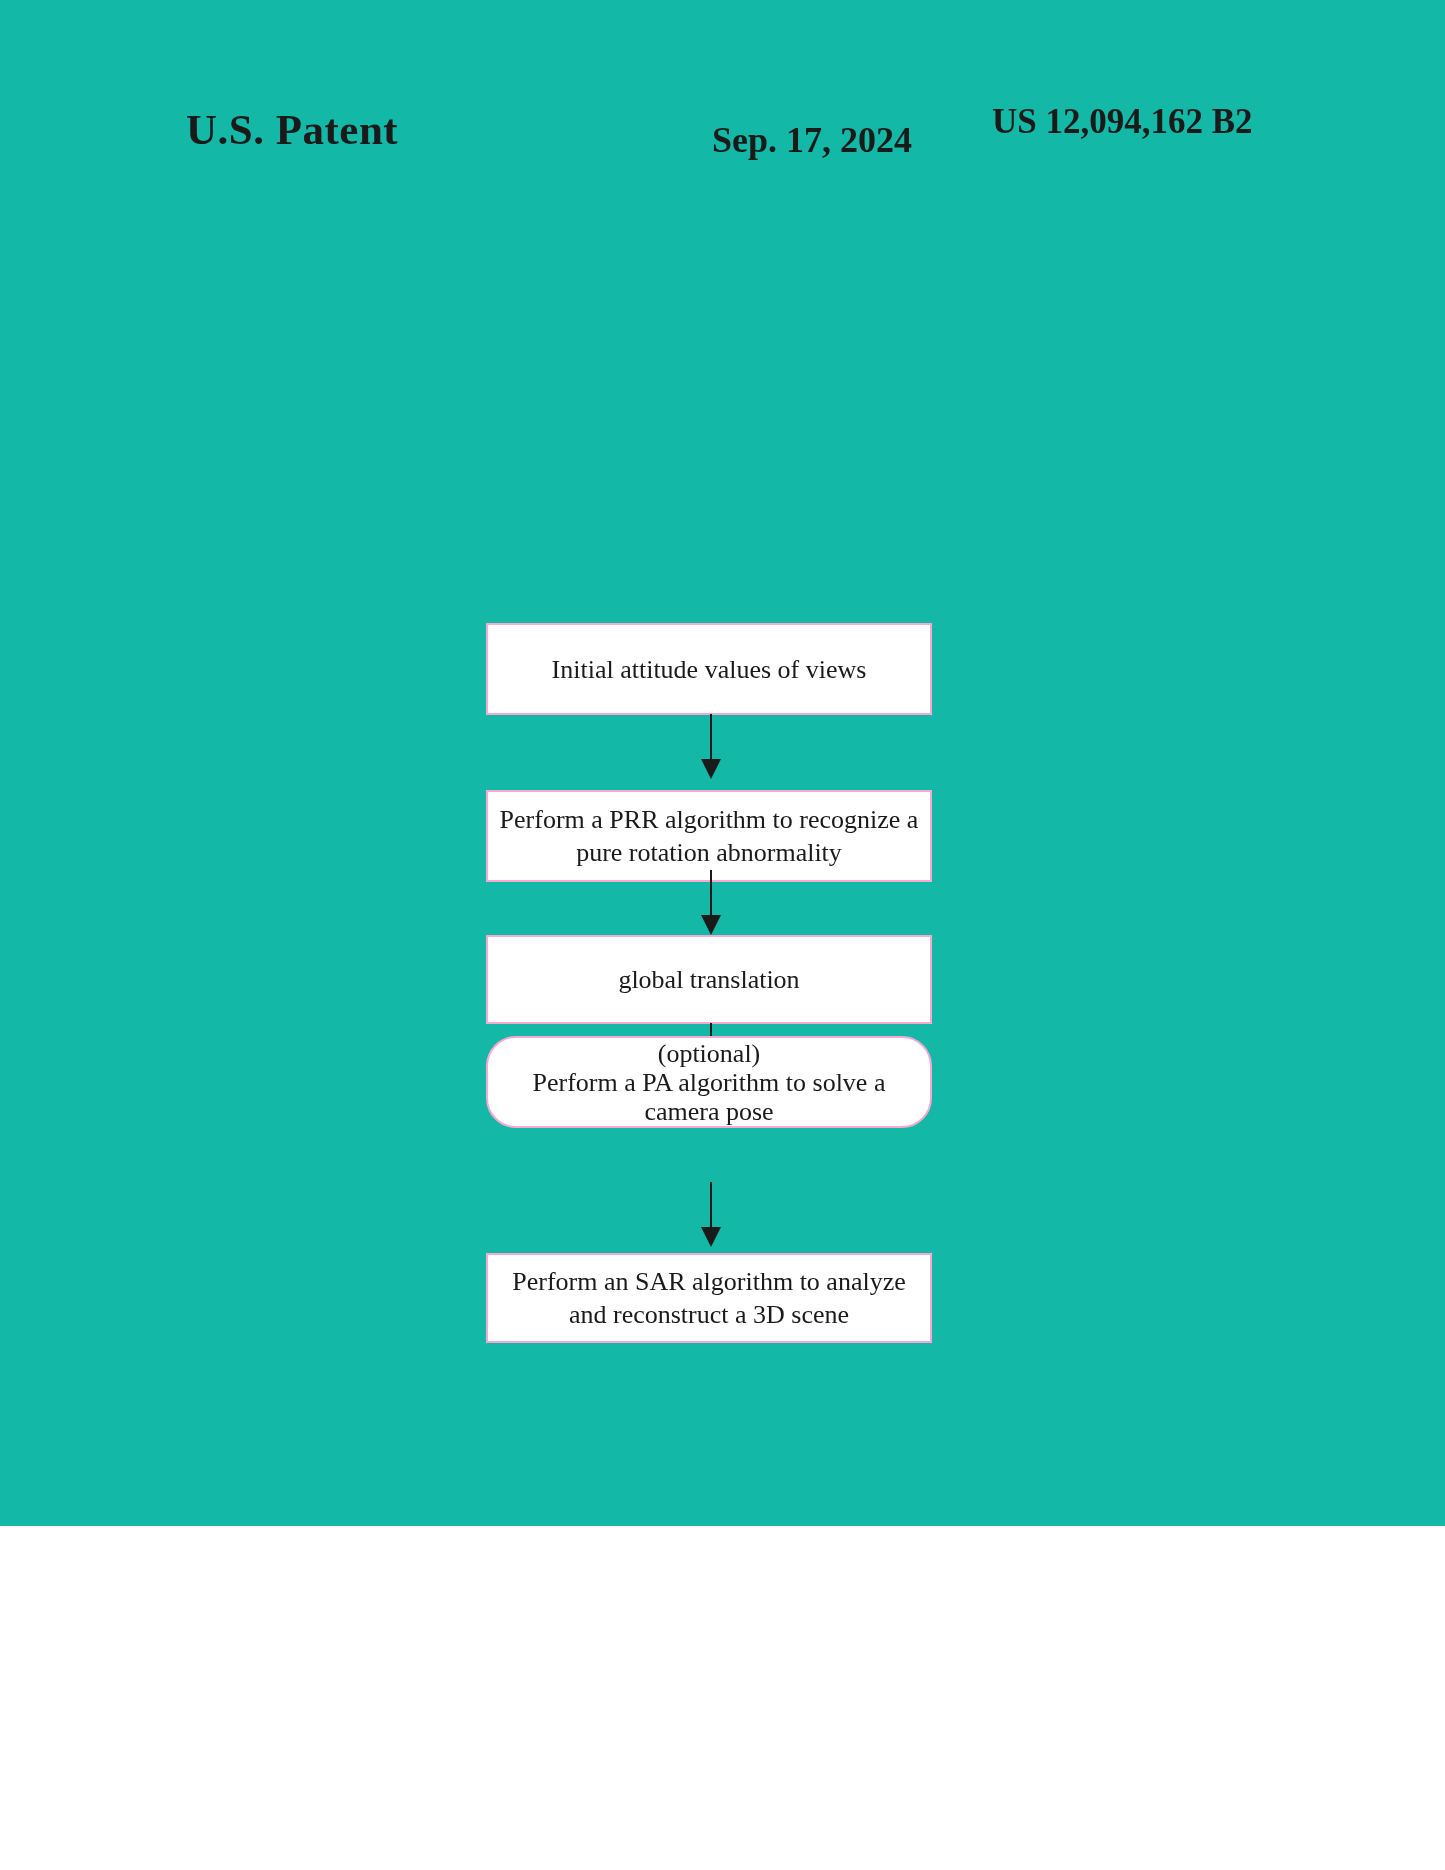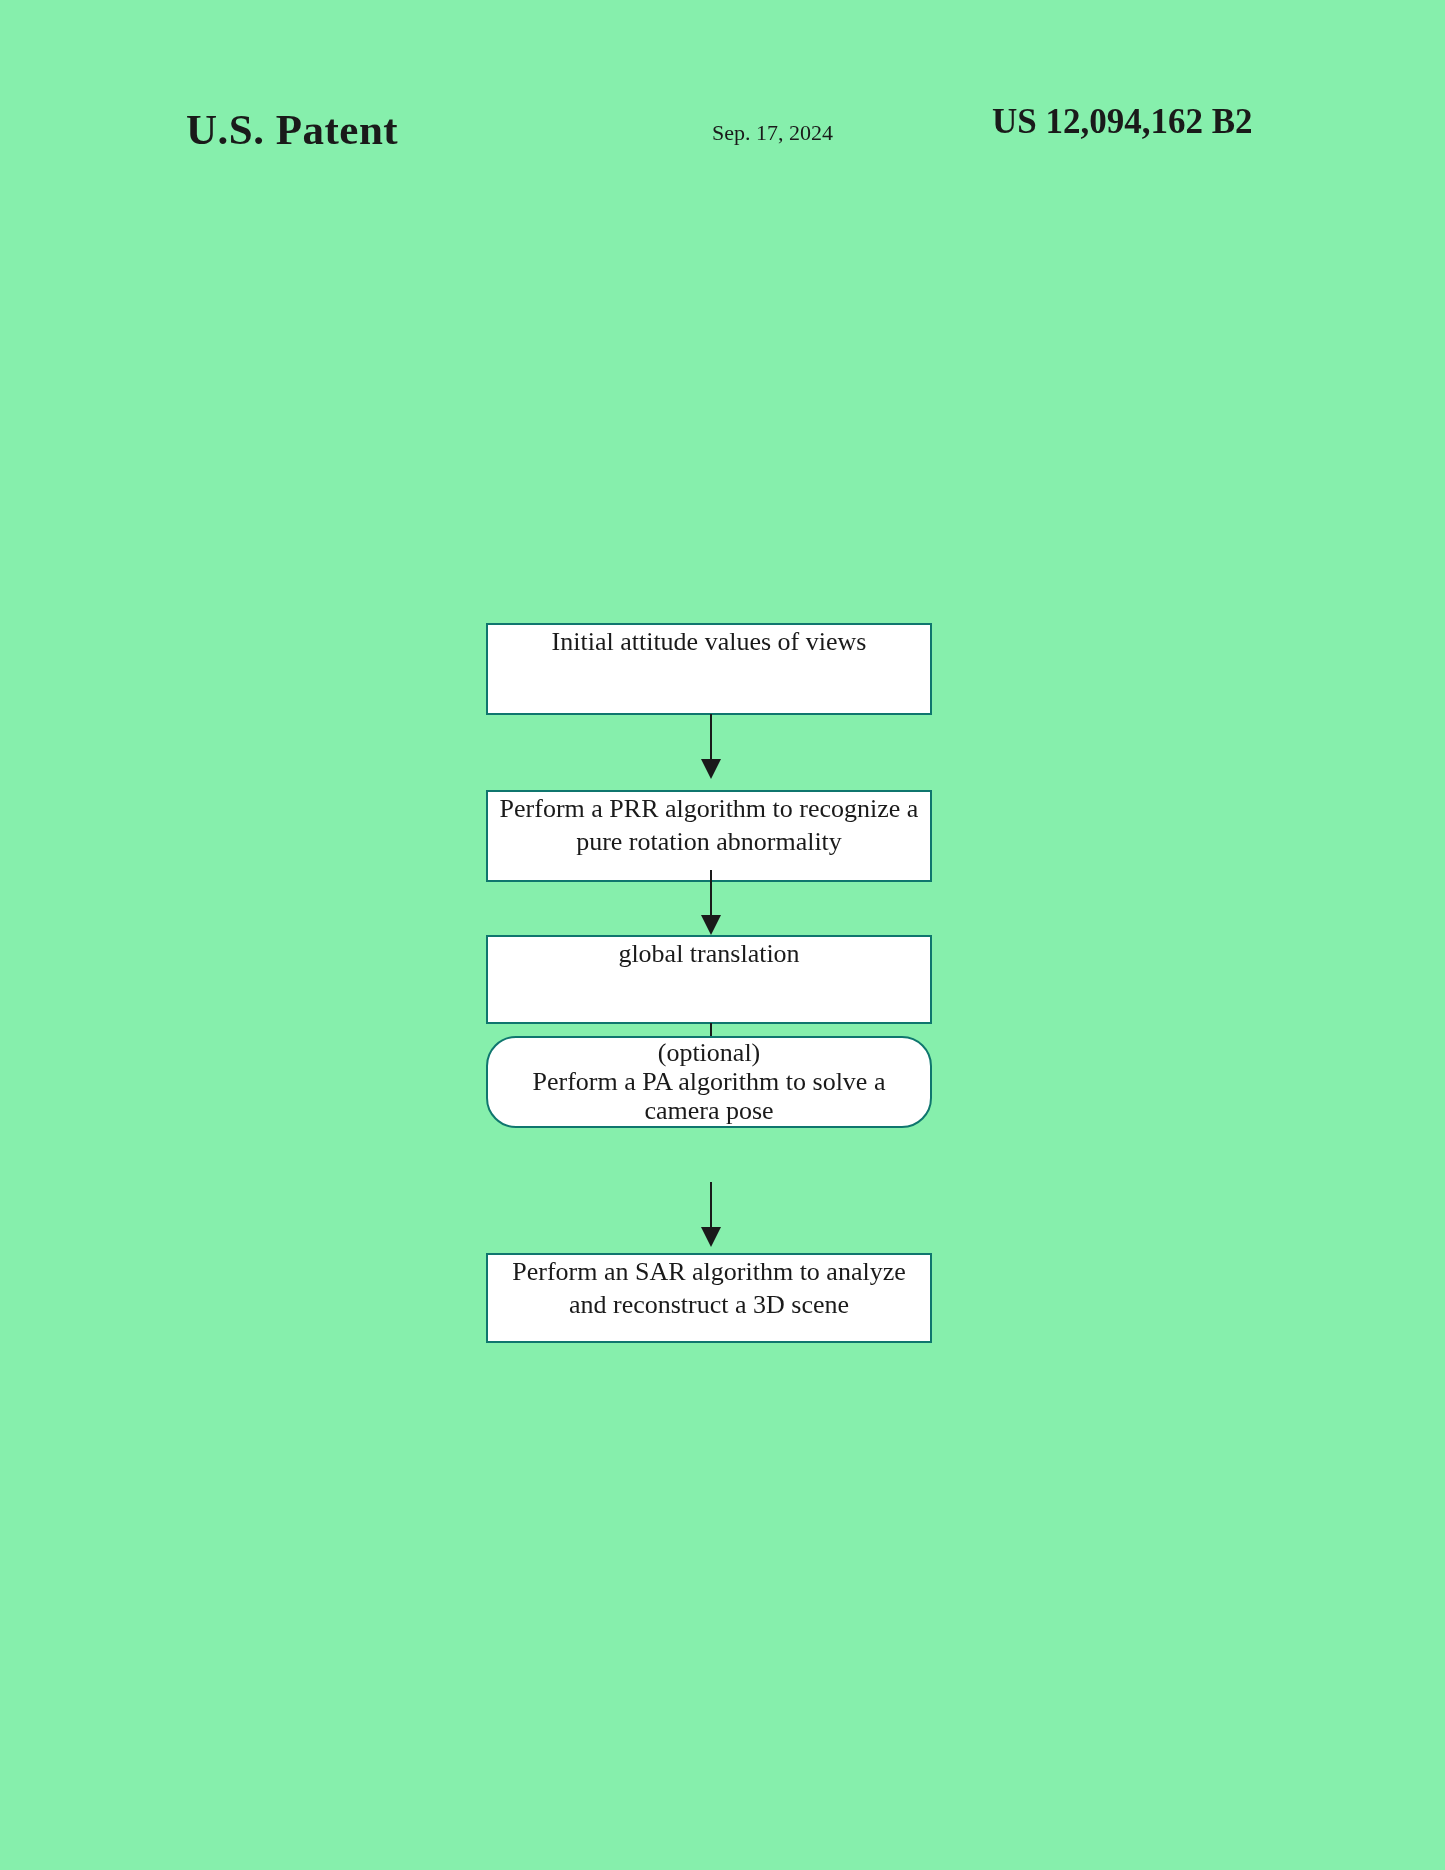--- a/index.html
+++ b/index.html
@@ -3,68 +3,68 @@
 <meta charset="utf-8">
 <style>
   html, body {
     margin: 0;
     padding: 0;
     background: #ffffff;
   }
   .page {
     position: relative;
     width: 1445px;
-    height: 1870px;
-    background: #86efac;
+    height: 1526px;
+    background: #14b8a6;
     font-family: "Liberation Serif", serif;
     color: #1a1a1a;
     overflow: hidden;
   }
 
   
   .hdr-title {
     position: absolute;
     left: 186px;
     top: 108px;
     font-size: 43px;
     font-weight: bold;
     line-height: 1;
     letter-spacing: 0.5px;
     white-space: nowrap;
   }
   .hdr-date {
     position: absolute;
     left: 712px;
     top: 122px;
-    font-size: 22px;
-    font-weight: normal;
+    font-size: 36px;
+    font-weight: bold;
     line-height: 1;
     white-space: nowrap;
   }
   .hdr-number {
     position: absolute;
     left: 992px;
     top: 104px;
     font-size: 35px;
     font-weight: bold;
     line-height: 1;
     white-space: nowrap;
   }
 
   
   .flow-box {
     position: absolute;
     left: 486px;
     width: 446px;
     box-sizing: border-box;
-    border: 2px solid #0f766e;
+    border: 2px solid #f9a8d4;
     background: #ffffff;
     display: flex;
     flex-direction: column;
-    justify-content: flex-start;
+    justify-content: center;
     align-items: center;
     text-align: center;
     font-size: 26px;
     line-height: 33px;
     color: #1a1a1a;
   }
   .step-1 { top: 623px;  height: 92px; }
   .step-2 { top: 779px;  height: 92px; margin-top: 11px; }
   .step-3 { top: 935px;  height: 89px; }
   .step-4 { top: 1036px; height: 92px; line-height: 29px; border-radius: 30px; }

